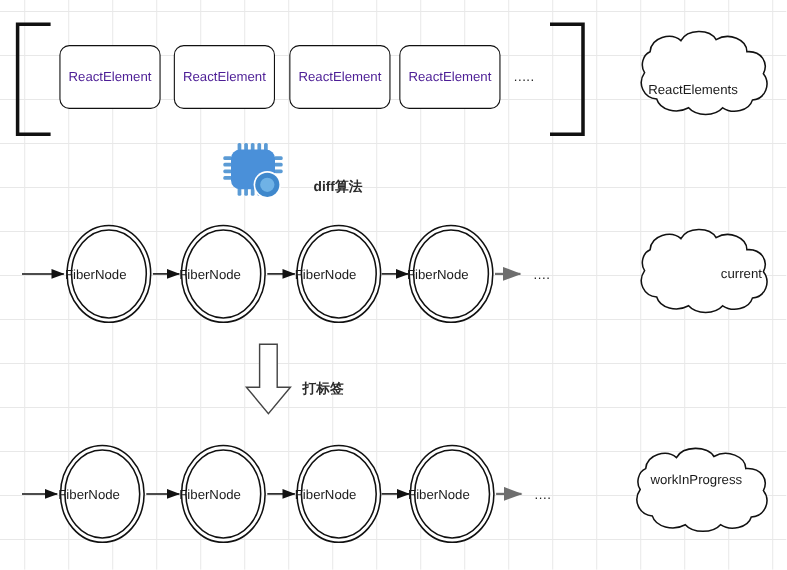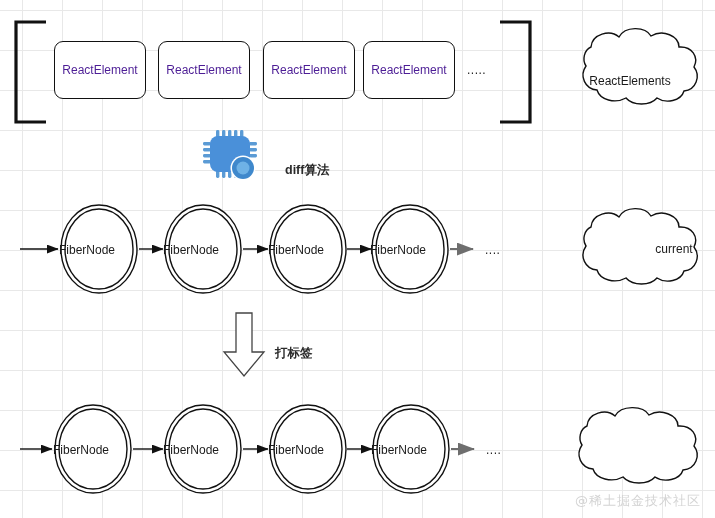--- a/index.html
+++ b/index.html
@@ -252,16 +252,16 @@
 
   <div class="label-text" style="left:275px; top:345px;">打标签</div>
 
   <div class="fiber-label" style="left:53px; top:443px; width:80px;">FiberNode</div>
   <div class="fiber-label" style="left:163px; top:443px; width:80px;">FiberNode</div>
   <div class="fiber-label" style="left:268px; top:443px; width:80px;">FiberNode</div>
   <div class="fiber-label" style="left:371px; top:443px; width:80px;">FiberNode</div>
 
   <div class="ellipsis-text" style="left:486px; top:443px;">....</div>
 
-
-  <div class="watermark">@稀土掘金技术社区</div>
+  <div class="cloud-label" style="left:578px; top:429px; width:110px;">workInProgress</div>
+
 
 </div>
 
 </body></html>

